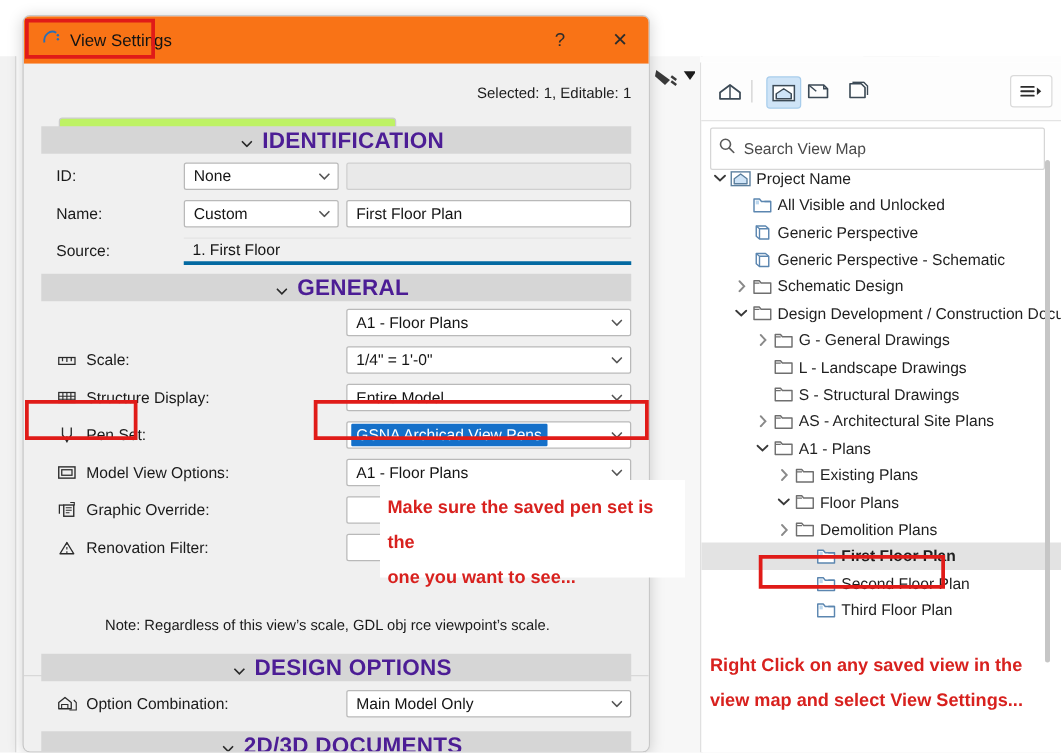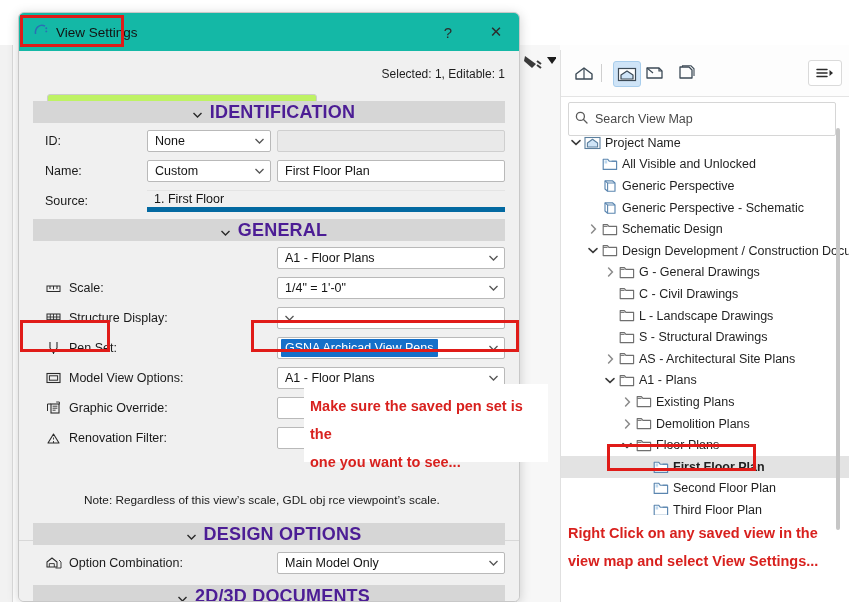--- a/index.html
+++ b/index.html
@@ -53,21 +53,21 @@
     position:absolute;color:#d8211e;font-weight:bold;font-size:14.5px;
     line-height:28px;background:#ffffff;
   }
 
   
   #dialog{
     position:absolute;left:18px;top:12px;width:502px;height:590px;
     background:#f0f0f0;border:1px solid #c8c8c8;border-radius:6px;
     box-shadow:0 2px 12px rgba(0,0,0,.18);box-sizing:border-box;overflow:hidden;
   }
-  #dlg-titlebar{height:38px;background:#14b8a6;display:flex;align-items:center;position:relative;text-align:right;}
+  #dlg-titlebar{height:38px;background:#f97316;display:flex;align-items:center;position:relative;text-align:right;}
   #dlg-title-wrap{display:flex;align-items:center;margin-left:15px;gap:7px;}
   #dlg-title{font-size:13.5px;color:#131313;}
   .dlg-btn{position:absolute;top:0;height:38px;width:46px;display:flex;align-items:center;justify-content:center;font-size:15px;color:#2c2c2c;}
   #dlg-help{right:48px;}
   #dlg-close{right:0;}
 
   #dlg-body{position:absolute;left:0;top:38px;width:500px;height:551px;background:#f0f0f0;}
 
   #getsettings-row{position:absolute;left:14px;top:12px;width:472px;height:24px;}
   #btn-get-settings{
@@ -95,21 +95,21 @@
   }
   .combo .ctext{font-size:12.5px;color:#141414;padding-left:7px;flex:1;overflow:hidden;white-space:nowrap;}
   .combo .cchev{width:22px;display:flex;align-items:center;justify-content:center;flex:0 0 22px;}
   .textfield{
     position:absolute;height:22px;background:#ffffff;border:1px solid #b9b9b9;border-radius:2px;
     box-sizing:border-box;display:flex;align-items:center;
   }
   .textfield .tftext{font-size:12.5px;color:#141414;padding-left:7px;}
   .textfield.disabled{background:#e9e9e9;border-color:#cfcfcf;}
   .flatfield{
-    position:absolute;height:22px;background:#f0f0f0;border-bottom:5px solid #0369a1;border-top:1px solid #e4e4e4;
+    position:absolute;height:22px;background:#f0f0f0;border-bottom:3px solid #0369a1;border-top:1px solid #e4e4e4;
     box-sizing:border-box;display:flex;align-items:center;
   }
   .flatfield .fftext{font-size:12.5px;color:#141414;padding-left:7px;}
   .combo .sel{
     background:#1570c9;color:#ffffff;padding:1.5px 5px 2.5px 4px;margin-left:3px;border-radius:1px;
     font-size:12.5px;white-space:nowrap;
   }
   #note-text{
     position:absolute;left:26px;top:441px;width:470px;font-size:11.8px;color:#1a1a1a;line-height:16px;margin-left:39px;
   }
@@ -277,31 +277,20 @@
       </div>
       <div class="tnode">
         <span style="flex:0 0 42px"></span>
         <span class="arrow"></span>
         <span class="ticon">
           <svg width="16" height="13" viewBox="0 0 16 13">
             <path d="M1.2 11.6 L1.2 1.6 L5.4 1.6 L6.9 3.4 L14.6 3.4 L14.6 11.6 Z" fill="#ffffff" stroke="#6f6f6f" stroke-width="1.15" stroke-linejoin="round"></path>
             <path d="M1.2 3.4 L5.6 3.4" stroke="#6f6f6f" stroke-width="1"></path>
           </svg>
         </span>
-        <span class="tlabel">C - Civil Drawings</span>
-      </div>
-      <div class="tnode">
-        <span style="flex:0 0 42px"></span>
-        <span class="arrow"></span>
-        <span class="ticon">
-          <svg width="16" height="13" viewBox="0 0 16 13">
-            <path d="M1.2 11.6 L1.2 1.6 L5.4 1.6 L6.9 3.4 L14.6 3.4 L14.6 11.6 Z" fill="#ffffff" stroke="#6f6f6f" stroke-width="1.15" stroke-linejoin="round"></path>
-            <path d="M1.2 3.4 L5.6 3.4" stroke="#6f6f6f" stroke-width="1"></path>
-          </svg>
-        </span>
         <span class="tlabel">L - Landscape Drawings</span>
       </div>
       <div class="tnode">
         <span style="flex:0 0 42px"></span>
         <span class="arrow"></span>
         <span class="ticon">
           <svg width="16" height="13" viewBox="0 0 16 13">
             <path d="M1.2 11.6 L1.2 1.6 L5.4 1.6 L6.9 3.4 L14.6 3.4 L14.6 11.6 Z" fill="#ffffff" stroke="#6f6f6f" stroke-width="1.15" stroke-linejoin="round"></path>
             <path d="M1.2 3.4 L5.6 3.4" stroke="#6f6f6f" stroke-width="1"></path>
           </svg>
@@ -349,46 +338,46 @@
           <svg width="16" height="13" viewBox="0 0 16 13">
             <path d="M1.2 11.6 L1.2 1.6 L5.4 1.6 L6.9 3.4 L14.6 3.4 L14.6 11.6 Z" fill="#ffffff" stroke="#6f6f6f" stroke-width="1.15" stroke-linejoin="round"></path>
             <path d="M1.2 3.4 L5.6 3.4" stroke="#6f6f6f" stroke-width="1"></path>
           </svg>
         </span>
         <span class="tlabel">Existing Plans</span>
       </div>
       <div class="tnode">
         <span style="flex:0 0 59px"></span>
         <span class="arrow">
+          <svg width="10" height="7" viewBox="0 0 10 7">
+            <path d="M1 1.6 L5 5.4 L9 1.6" fill="none" stroke="#3a3a3a" stroke-width="1.5" stroke-linecap="round"></path>
+          </svg>
+        </span>
+        <span class="ticon">
+          <svg width="16" height="13" viewBox="0 0 16 13">
+            <path d="M1.2 11.6 L1.2 1.6 L5.4 1.6 L6.9 3.4 L14.6 3.4 L14.6 11.6 Z" fill="#ffffff" stroke="#6f6f6f" stroke-width="1.15" stroke-linejoin="round"></path>
+            <path d="M1.2 3.4 L5.6 3.4" stroke="#6f6f6f" stroke-width="1"></path>
+          </svg>
+        </span>
+        <span class="tlabel">Floor Plans</span>
+      </div>
+      <div class="tnode">
+        <span style="flex:0 0 59px"></span>
+        <span class="arrow">
           <svg width="7" height="10" viewBox="0 0 7 10">
             <path d="M1.6 1 L5.4 5 L1.6 9" fill="none" stroke="#8a8a8a" stroke-width="1.5" stroke-linecap="round"></path>
           </svg>
         </span>
         <span class="ticon">
           <svg width="16" height="13" viewBox="0 0 16 13">
             <path d="M1.2 11.6 L1.2 1.6 L5.4 1.6 L6.9 3.4 L14.6 3.4 L14.6 11.6 Z" fill="#ffffff" stroke="#6f6f6f" stroke-width="1.15" stroke-linejoin="round"></path>
             <path d="M1.2 3.4 L5.6 3.4" stroke="#6f6f6f" stroke-width="1"></path>
           </svg>
         </span>
         <span class="tlabel">Demolition Plans</span>
-      </div>
-      <div class="tnode">
-        <span style="flex:0 0 59px"></span>
-        <span class="arrow">
-          <svg width="10" height="7" viewBox="0 0 10 7">
-            <path d="M1 1.6 L5 5.4 L9 1.6" fill="none" stroke="#3a3a3a" stroke-width="1.5" stroke-linecap="round"></path>
-          </svg>
-        </span>
-        <span class="ticon">
-          <svg width="16" height="13" viewBox="0 0 16 13">
-            <path d="M1.2 11.6 L1.2 1.6 L5.4 1.6 L6.9 3.4 L14.6 3.4 L14.6 11.6 Z" fill="#ffffff" stroke="#6f6f6f" stroke-width="1.15" stroke-linejoin="round"></path>
-            <path d="M1.2 3.4 L5.6 3.4" stroke="#6f6f6f" stroke-width="1"></path>
-          </svg>
-        </span>
-        <span class="tlabel">Floor Plans</span>
       </div>
       <div class="tnode selected">
         <span style="flex:0 0 76px"></span>
         <span class="arrow"></span>
         <span class="ticon">
           <svg width="16" height="14" viewBox="0 0 16 14">
             <path d="M1.2 12.4 L1.2 2.2 L5.6 2.2 L7.2 4.2 L14.6 4.2 L14.6 12.4 Z" fill="#ffffff" stroke="#5b86b0" stroke-width="1.15" stroke-linejoin="round"></path>
             <rect x="2.6" y="3.4" width="2.6" height="3.1" fill="#bcd7ee"></rect>
             <path d="M9.6 4.2 L14.6 4.2" stroke="#5b86b0" stroke-width="1.1"></path>
           </svg>
@@ -539,20 +528,21 @@
         <span class="ficon">
           <svg width="15" height="12" viewBox="0 0 15 12">
             <rect x="1" y="2" width="13" height="8" fill="none" stroke="#2b2b2b" stroke-width="1"></rect>
             <path d="M1 5 H14 M1 7.4 H14 M4.3 2 V10 M7.5 2 V10 M10.7 2 V10" stroke="#2b2b2b" stroke-width="0.9"></path>
           </svg>
         </span>
         <span>Structure Display:</span>
       </span>
     </div>
     <div class="combo" style="left:258px;top:256px;width:228px;">
+      <span class="ctext">Entire Model</span>
       <span class="cchev">
         <svg width="9" height="6" viewBox="0 0 9 6">
             <path d="M0.5 1 L4.5 5 L8.5 1" fill="none" stroke="#555" stroke-width="1.3"></path>
           </svg>
       </span>
     </div>
 
     <div class="frow" style="left:26px;top:286px;">
       <span class="flabel">
         <span class="ficon">

